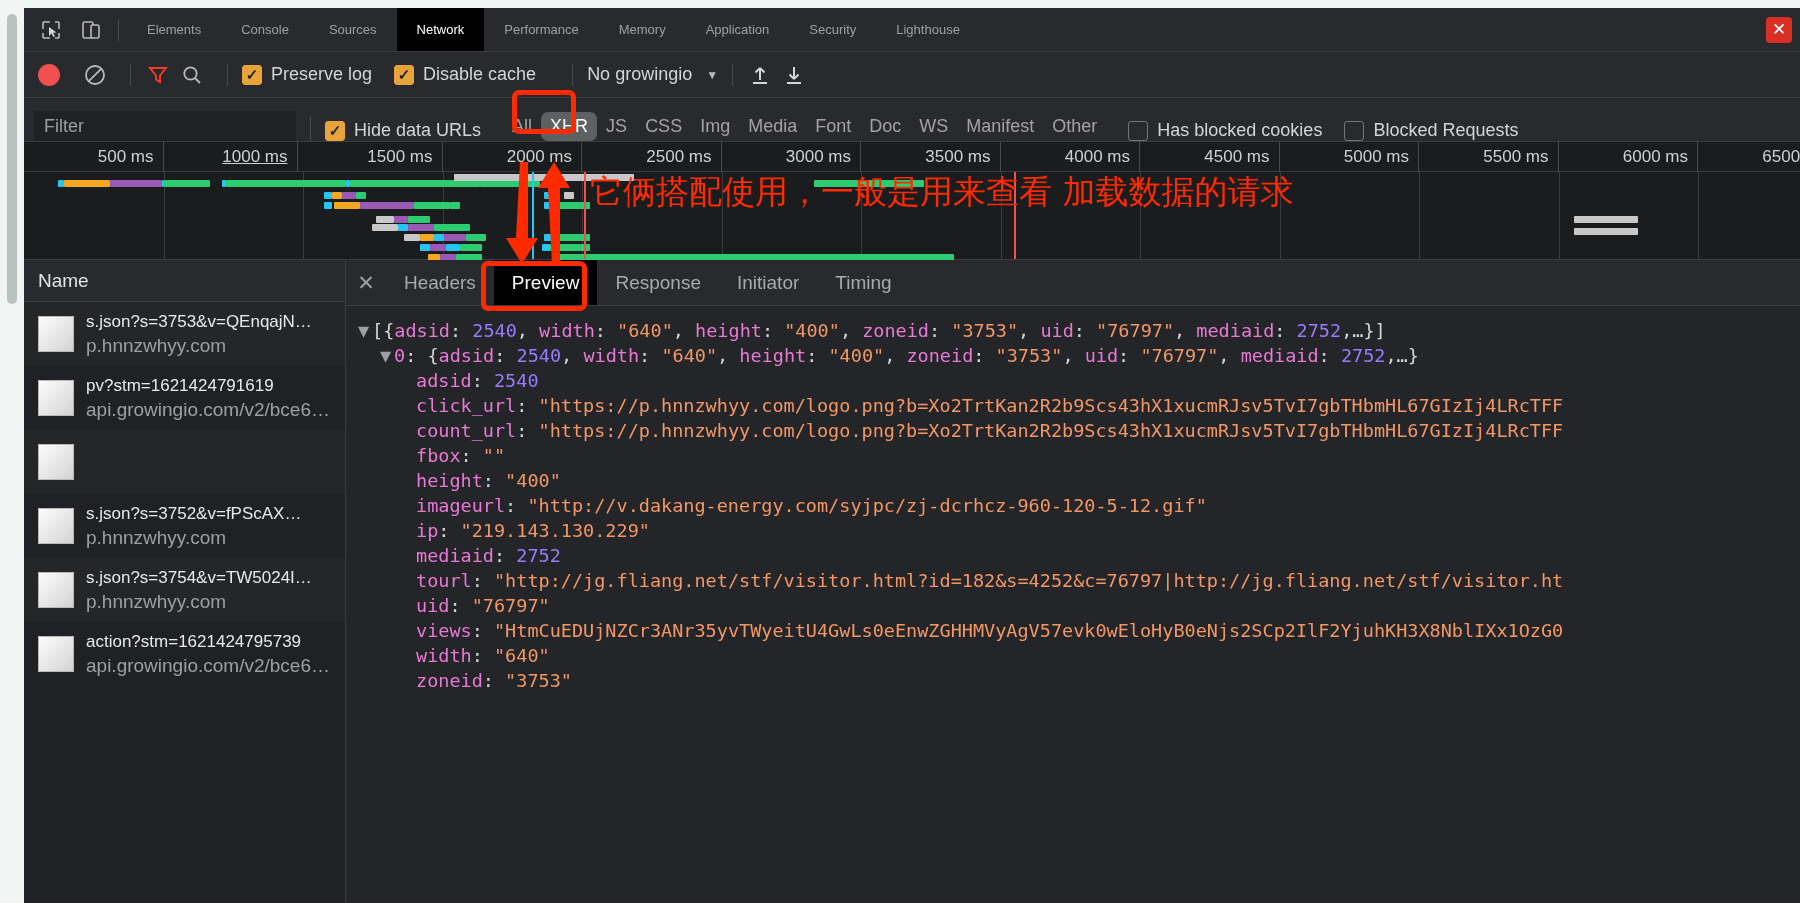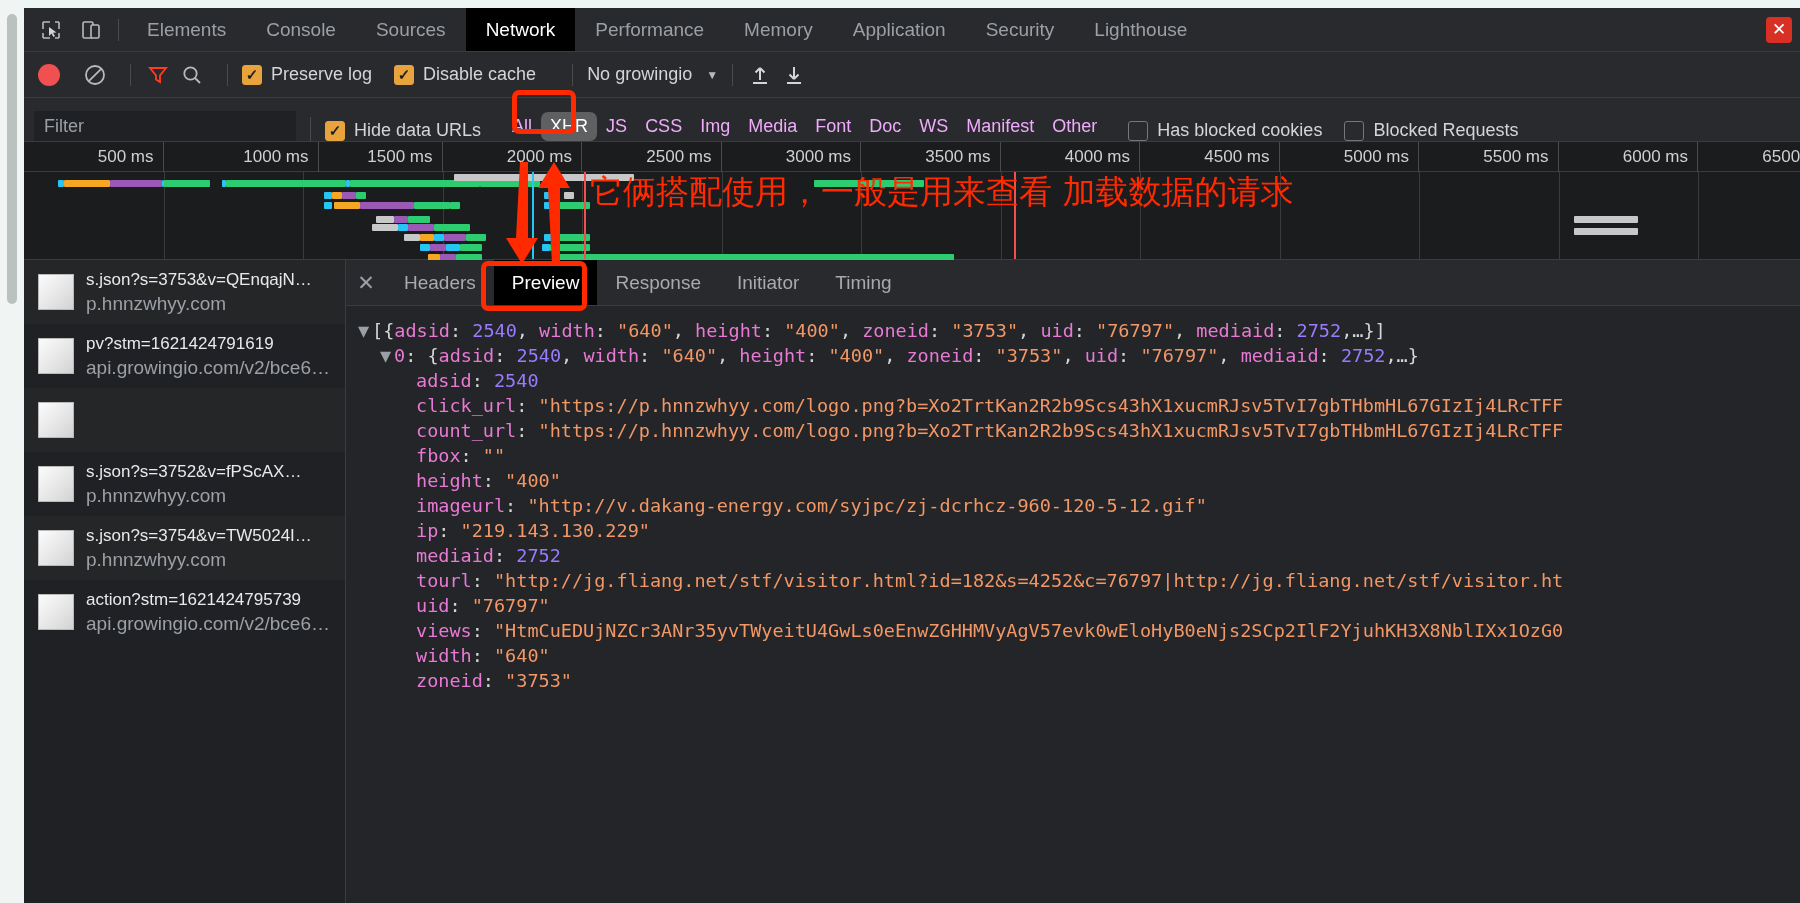--- a/index.html
+++ b/index.html
@@ -47,21 +47,21 @@
     display: flex; align-items: stretch;
     border-bottom: 1px solid #3b3c3f;
     flex: none;
   }
   .tb-icons { display: flex; align-items: center; padding: 0 6px 0 14px; gap: 14px; }
   .tb-icon { width: 26px; height: 26px; display: flex; align-items: center; justify-content: center; cursor: pointer; }
   .tb-sep { width: 1px; height: 22px; background: #4a4b4e; align-self: center; margin: 0 8px; }
   .tabs { display: flex; align-items: stretch; }
   .tab {
     display: flex; align-items: center; padding: 0 20px;
-    font-size: 19px; color: #9aa0a6; cursor: pointer; white-space: nowrap;
+    font-size: 13px; color: #9aa0a6; cursor: pointer; white-space: nowrap;
   }
   .tab.active { background: #000000; color: #ffffff; }
   .tabbar-right { margin-left: auto; display: flex; align-items: center; padding-right: 8px; gap: 12px; }
   .close-x {
     width: 26px; height: 26px; border-radius: 4px; background: #d93025;
     color: #fff; font-size: 17px; display: flex; align-items: center; justify-content: center;
     cursor: pointer;
   }
 
   
@@ -92,21 +92,21 @@
   }
   .filter-input {
     width: 262px; height: 30px; margin-left: 10px; background: #202124;
     border: none; color: #9aa0a6; font-size: 18px; padding: 0 10px;
     font-family: "Liberation Sans", sans-serif; outline: none;
   }
   .filter-input::placeholder { color: #9aa0a6; }
   .filtersep { width: 1px; height: 24px; background: #4a4b4e; margin: 0 14px; }
   .ftypes { display: flex; align-items: center; gap: 0; }
   .ftype {
-    font-size: 18px; color: #f0abfc; padding: 4px 9px; border-radius: 7px;
+    font-size: 18px; color: #a3a3a3; padding: 4px 9px; border-radius: 7px;
     cursor: pointer; white-space: nowrap;
   }
   .ftype.sel { background: #5f6062; color: #ffffff; }
 
   
   .overview { height: 118px; background: #1b1c1d; position: relative; flex: none; border-bottom: 1px solid #3b3c3f; }
   .ruler { height: 30px; position: relative; border-bottom: 1px solid #3b3c3f; }
   .tick {
     position: absolute; top: 0; height: 30px; border-right: 1px solid #4a4b4e;
     font-size: 17px; color: #cfd0d1; text-align: right; padding-right: 9px; line-height: 30px;
@@ -305,21 +305,21 @@
       </div>
       <div class="chk">
         <span class="box"></span>
         <span class="chk-label">Blocked Requests</span>
       </div>
     </div>
 
     <div class="overview">
       <div class="ruler" id="ruler">
           <div class="tick" style="left: 0px; width: 139.5px;">500 ms</div>
-          <div class="tick" style="left: 155px; width: 139.5px;">1000 ms</div>
+          <div class="tick" style="left: 134px; width: 139.5px; text-decoration: underline;">1000 ms</div>
           <div class="tick" style="left: 279px; width: 139.5px;">1500 ms</div>
           <div class="tick" style="left: 418.5px; width: 139.5px;">2000 ms</div>
           <div class="tick" style="left: 558px; width: 139.5px;">2500 ms</div>
           <div class="tick" style="left: 697.5px; width: 139.5px;">3000 ms</div>
           <div class="tick" style="left: 837px; width: 139.5px;">3500 ms</div>
           <div class="tick" style="left: 976.5px; width: 139.5px;">4000 ms</div>
           <div class="tick" style="left: 1116px; width: 139.5px;">4500 ms</div>
           <div class="tick" style="left: 1255.5px; width: 139.5px;">5000 ms</div>
           <div class="tick" style="left: 1395px; width: 139.5px;">5500 ms</div>
           <div class="tick" style="left: 1534.5px; width: 139.5px;">6000 ms</div>
@@ -396,20 +396,21 @@
           <div class="ovbar" style="left: 1550px; top: 56px; width: 64px; background: rgb(200, 200, 200);"></div>
           <div class="evline" style="left: 498px; background: rgb(39, 197, 244);"></div>
           <div class="evline" style="left: 508px; background: rgb(39, 197, 244);"></div>
           <div class="evline" style="left: 560px; background: rgb(240, 80, 80);"></div>
           <div class="evline" style="left: 990px; background: rgb(240, 80, 80);"></div>
         </div>
     </div>
 
     <div class="main">
       <div class="reqlist">
+        <div class="rl-head">Name</div>
         <div class="rl-body" id="reqbody">
             <div class="req alt">
               <div class="req-icon"></div>
               <div class="req-txt">
                 <div class="req-name">s.json?s=3753&amp;v=QEnqajN…</div>
                 <div class="req-sub">p.hnnzwhyy.com</div>
               </div>
             </div>
             <div class="req odd">
               <div class="req-icon"></div>

